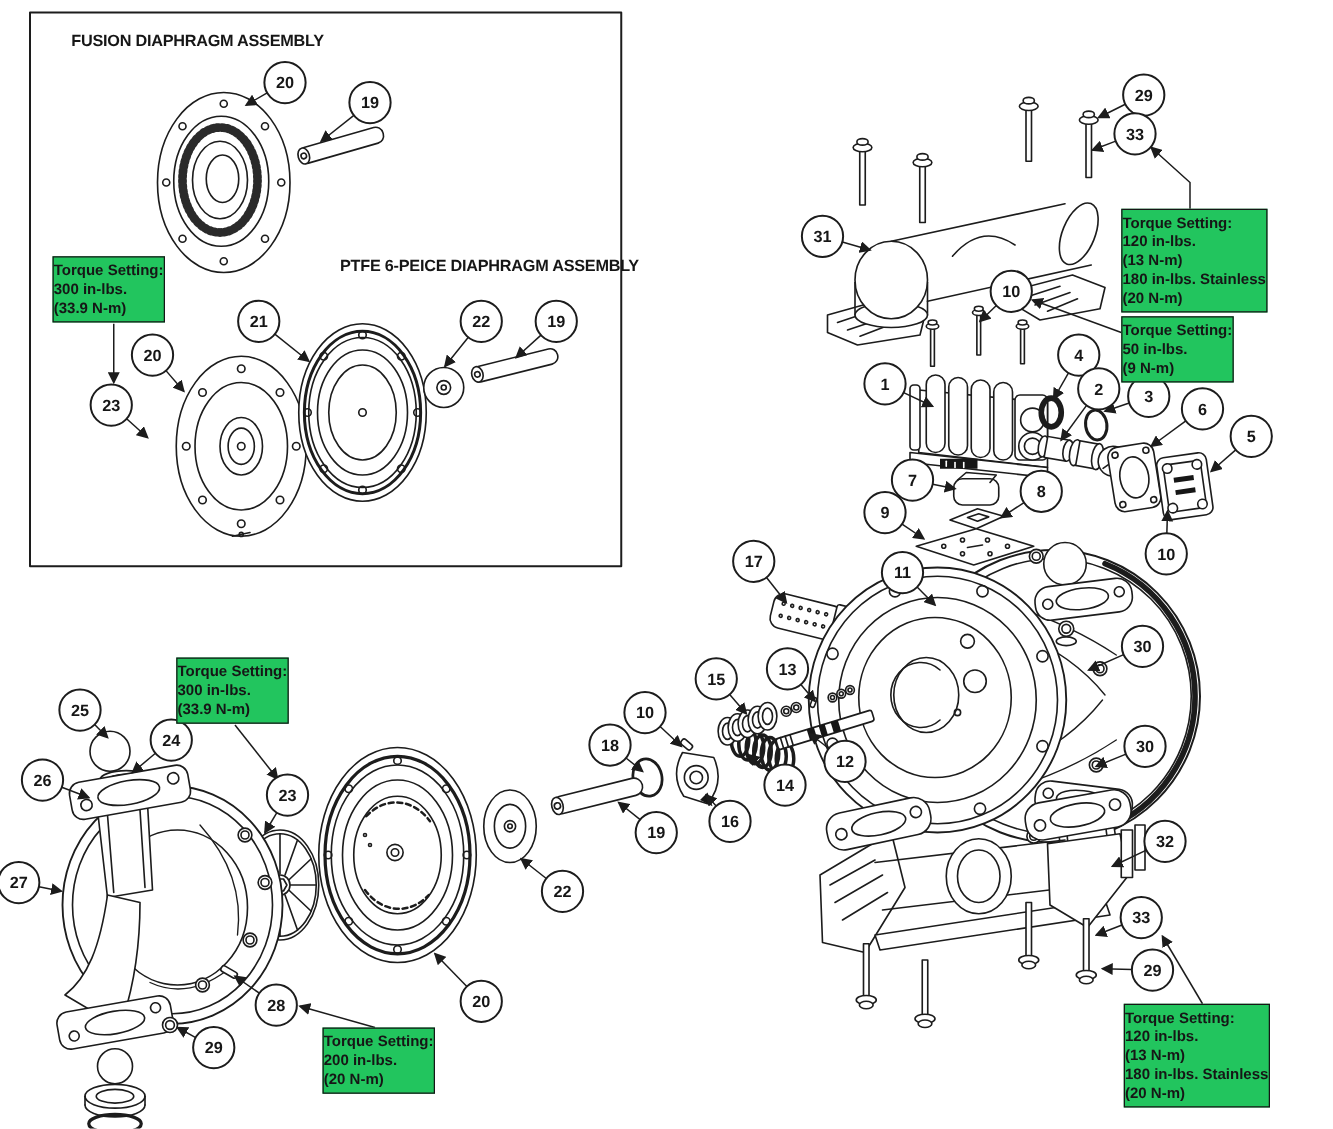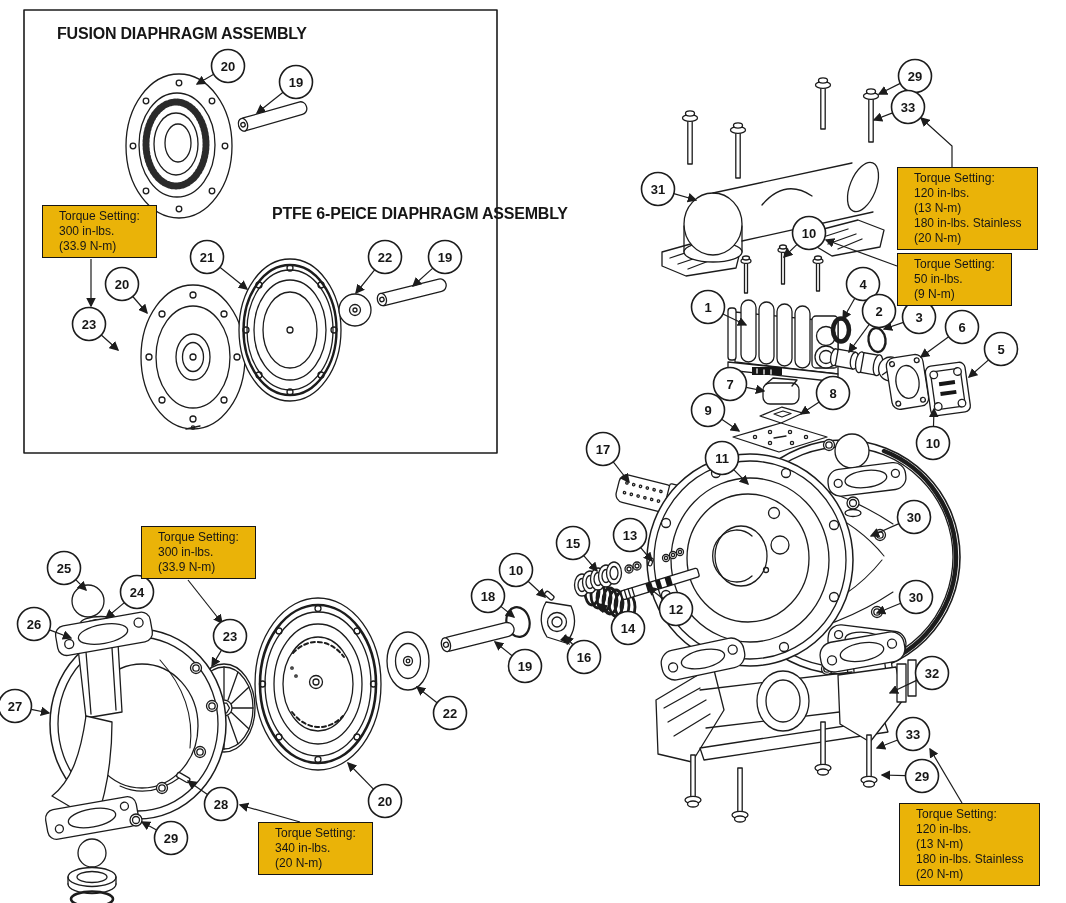--- a/index.html
+++ b/index.html
@@ -5,24 +5,24 @@
   html,body{margin:0;padding:0;background:#ffffff;}
   .stage{position:relative;width:1066px;height:903px;background:#ffffff;overflow:hidden;
          font-family:"Liberation Sans",sans-serif;}
   svg.art{position:absolute;left:0;top:0;}
   g.ln{stroke:#1c1c1c;fill:none;stroke-width:1.3;stroke-linecap:round;stroke-linejoin:round;}
   .wf{fill:#ffffff;}
   .df{fill:#161616;stroke:none;}
   .leader{stroke:#1c1c1c;stroke-width:1.2;fill:none;}
   .balloon circle{fill:#ffffff;stroke:#1c1c1c;stroke-width:1.6;}
   .balloon text{font:bold 13px "Liberation Sans",sans-serif;fill:#161616;text-anchor:middle;stroke:none;}
-  .assembly-label{position:absolute;font-weight:bold;font-size:16px;letter-spacing:-0.2px;
+  .assembly-label{position:absolute;font-weight:bold;font-size:13px;letter-spacing:-0.2px;
                   color:#161616;white-space:nowrap;}
-  .torque-box{position:absolute;border:1.6px solid #161616;background:#eab308;
-              padding:3px 16px;font-weight:normal;font-size:12px;line-height:1.25;
+  .torque-box{position:absolute;border:1.6px solid #161616;background:#22c55e;
+              padding:3px 0;font-weight:bold;font-size:12px;line-height:1.25;
               color:#161616;white-space:nowrap;z-index:5;}
 </style>
 </head>
 <body>
 
 <div class="stage" id="stage">
 
 <svg class="art" width="1066" height="903" viewBox="0 0 1066 903">
   <defs>
     <marker id="arw" viewBox="0 0 10 10" refX="8.5" refY="5" markerWidth="8" markerHeight="8" orient="auto">
@@ -799,21 +799,21 @@
       <div>50 in-lbs.</div>
       <div>(9 N-m)</div>
     </div>
     <div class="torque-box" style="left: 141px; top: 526px;">
       <div>Torque Setting:</div>
       <div>300 in-lbs.</div>
       <div>(33.9 N-m)</div>
     </div>
     <div class="torque-box" style="left: 258px; top: 822px;">
       <div>Torque Setting:</div>
-      <div>340 in-lbs.</div>
+      <div>200 in-lbs.</div>
       <div>(20 N-m)</div>
     </div>
     <div class="torque-box" style="left: 899px; top: 803px;">
       <div>Torque Setting:</div>
       <div>120 in-lbs.</div>
       <div>(13 N-m)</div>
       <div>180 in-lbs. Stainless</div>
       <div>(20 N-m)</div>
     </div>
   </div>

